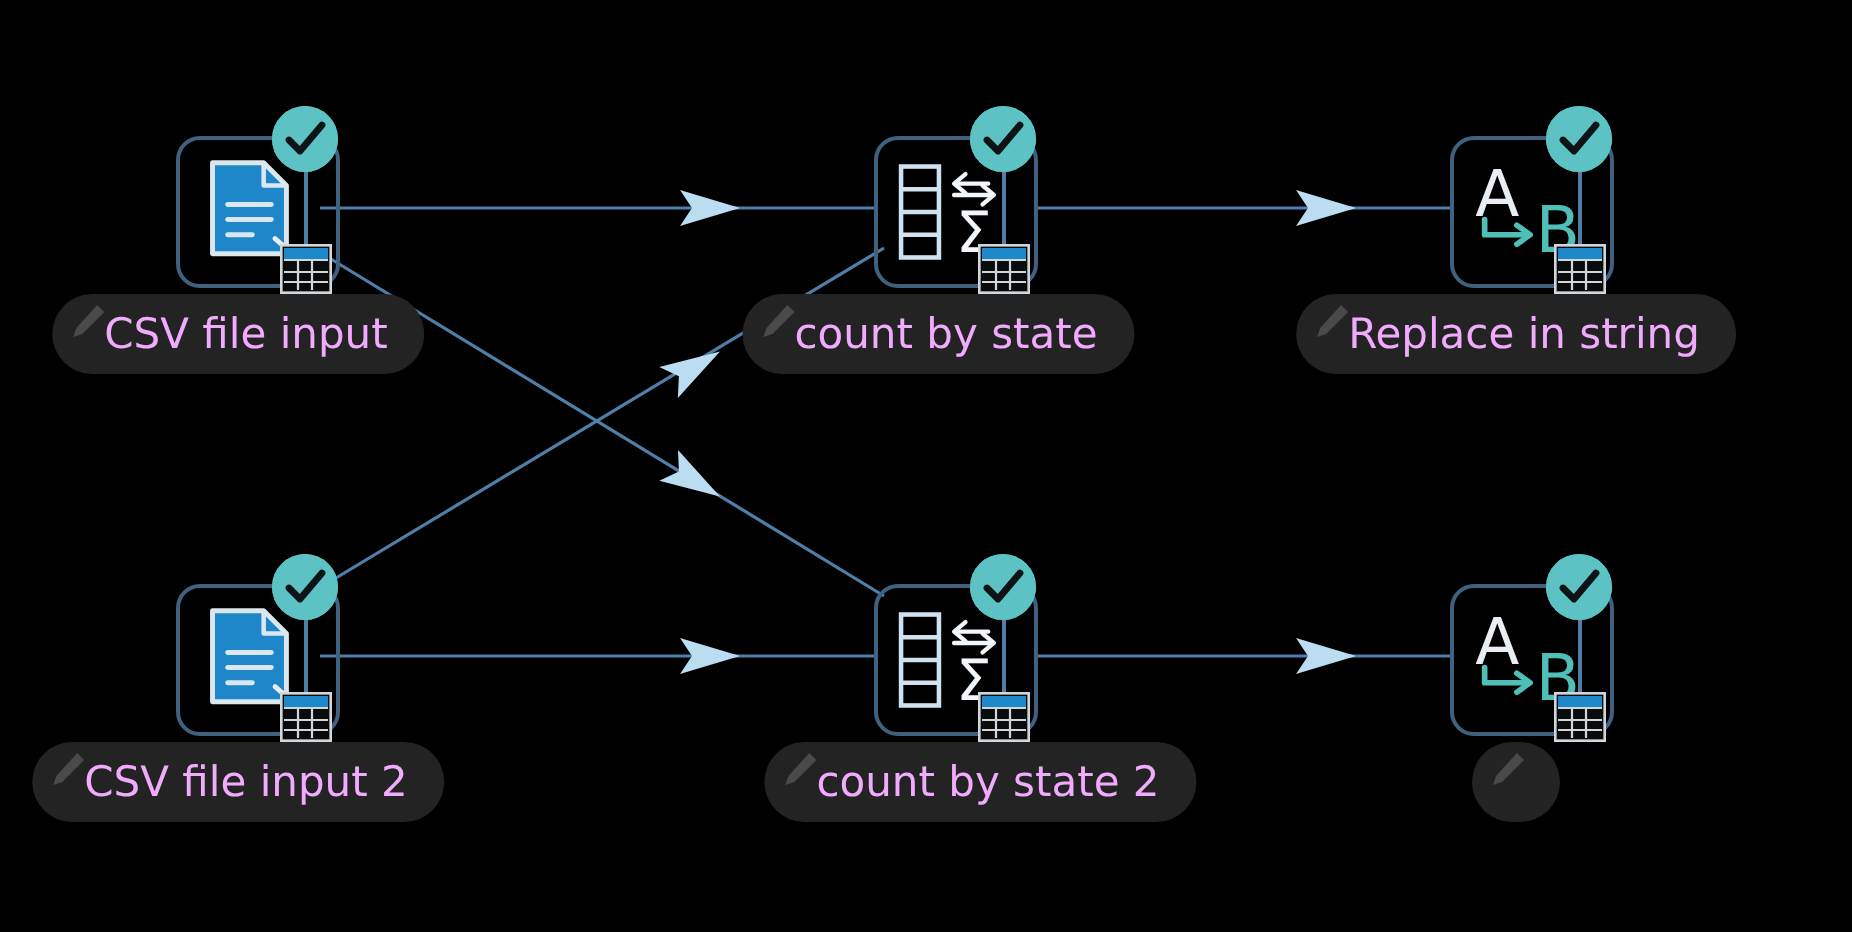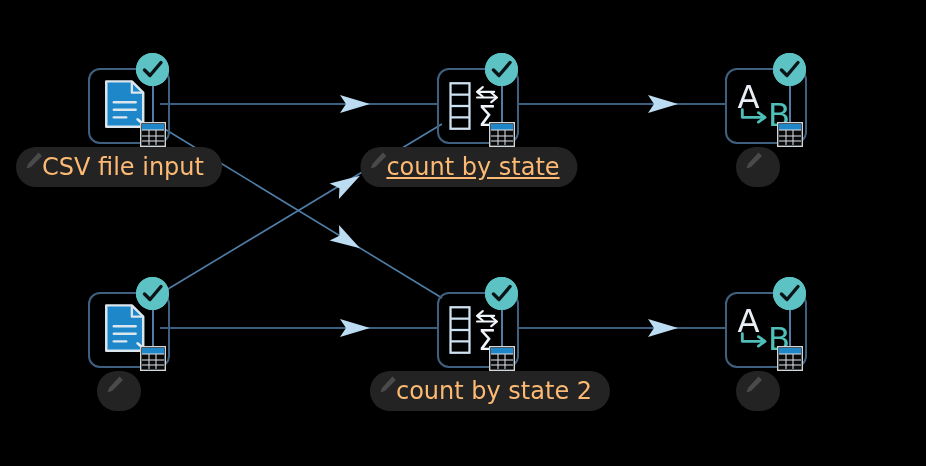--- a/index.html
+++ b/index.html
@@ -63,22 +63,22 @@
   .label-pill {
     position: absolute;
     height: 40px;
     background: #232323;
     border-radius: 20px;
     display: flex;
     align-items: center;
     justify-content: center;
     padding: 0 18px 0 26px;
     box-sizing: border-box;
-    color: #fdba74;
-    font-size: 24px;
+    color: #f0abfc;
+    font-size: 21px;
     white-space: nowrap;
     z-index: 8;
     transform: translateX(-50%);
   }
   .label-pill .pencil {
     position: absolute;
     left: 9px;
     top: 4px;
     width: 19px;
     height: 19px;
@@ -314,35 +314,37 @@
           <rect x="0.5" y="0.5" width="25" height="24" fill="none" stroke="#cfd6dc" stroke-width="1.4"></rect>
         </svg></div>
     </div>
   <div id="labels-layer">
       <div class="label-pill" style="left: 119px; top: 147px;">
         <svg viewBox="0 0 19 19" width="19" height="19" class="pencil">
           <path d="M 13.5 1.5 L 17 5 L 6 16 L 1.5 17.5 L 3 13 Z" fill="#6a6a6a"></path>
         </svg>
         <span class="label-text">CSV file input</span>
       </div>
-      <div class="label-pill" style="left: 469px; top: 147px; text-decoration: underline;">
+      <div class="label-pill" style="left: 469px; top: 147px;">
         <svg viewBox="0 0 19 19" width="19" height="19" class="pencil">
           <path d="M 13.5 1.5 L 17 5 L 6 16 L 1.5 17.5 L 3 13 Z" fill="#6a6a6a"></path>
         </svg>
         <span class="label-text">count by state</span>
       </div>
       <div class="label-pill" style="left: 758px; top: 147px;">
         <svg viewBox="0 0 19 19" width="19" height="19" class="pencil">
           <path d="M 13.5 1.5 L 17 5 L 6 16 L 1.5 17.5 L 3 13 Z" fill="#6a6a6a"></path>
         </svg>
+        <span class="label-text">Replace in string</span>
       </div>
       <div class="label-pill" style="left: 119px; top: 371px;">
         <svg viewBox="0 0 19 19" width="19" height="19" class="pencil">
           <path d="M 13.5 1.5 L 17 5 L 6 16 L 1.5 17.5 L 3 13 Z" fill="#6a6a6a"></path>
         </svg>
+        <span class="label-text">CSV file input 2</span>
       </div>
       <div class="label-pill" style="left: 490px; top: 371px;">
         <svg viewBox="0 0 19 19" width="19" height="19" class="pencil">
           <path d="M 13.5 1.5 L 17 5 L 6 16 L 1.5 17.5 L 3 13 Z" fill="#6a6a6a"></path>
         </svg>
         <span class="label-text">count by state 2</span>
       </div>
       <div class="label-pill" style="left: 758px; top: 371px;">
         <svg viewBox="0 0 19 19" width="19" height="19" class="pencil">
           <path d="M 13.5 1.5 L 17 5 L 6 16 L 1.5 17.5 L 3 13 Z" fill="#6a6a6a"></path>

